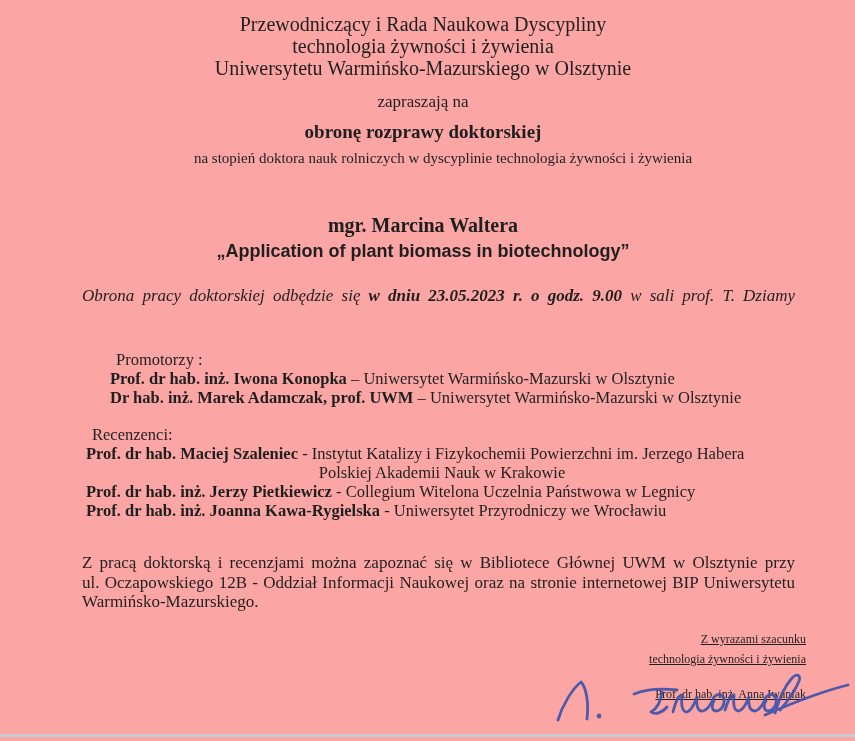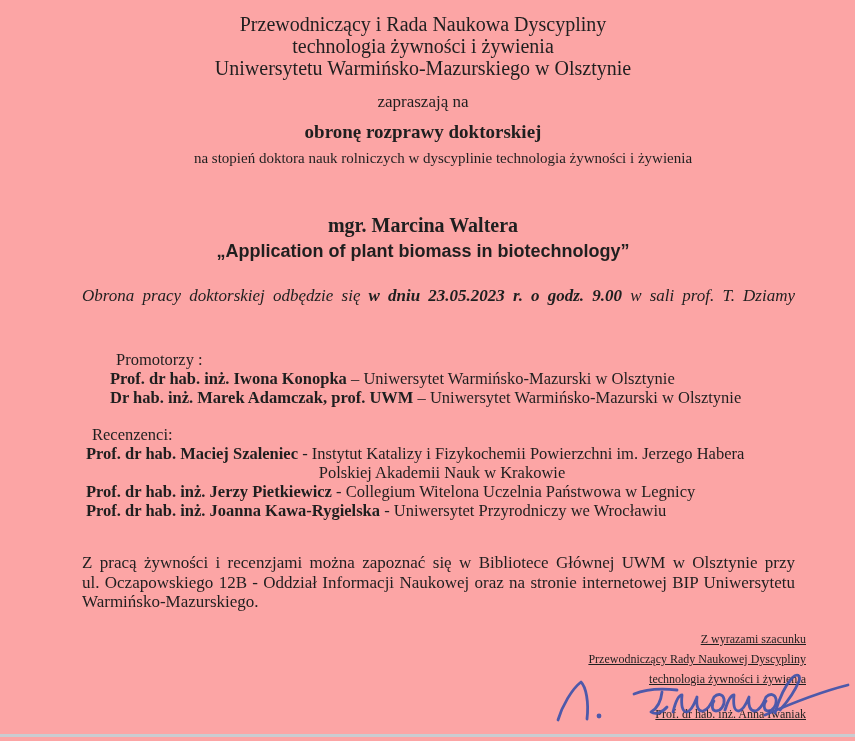--- a/index.html
+++ b/index.html
@@ -128,28 +128,27 @@
 
   <div class="people-block reviewers-block">
     <div class="people-heading">Recenzenci:</div>
     <div><b>Prof. dr hab. Maciej Szaleniec</b> <span>- Instytut Katalizy i Fizykochemii Powierzchni im. Jerzego Habera</span></div>
     <div class="affil-cont">Polskiej Akademii Nauk w Krakowie</div>
     <div><b>Prof. dr hab. inż. Jerzy Pietkiewicz</b> <span>- Collegium Witelona Uczelnia Państwowa w Legnicy</span></div>
     <div><b>Prof. dr hab. inż. Joanna Kawa-Rygielska</b> <span>- Uniwersytet Przyrodniczy we Wrocławiu</span></div>
   </div>
 
   <div class="para library-para">
-    <div class="line-justified">Z pracą żywności i recenzjami można zapoznać się w Bibliotece Głównej UWM w Olsztynie przy</div>
+    <div class="line-justified">Z pracą doktorską i recenzjami można zapoznać się w Bibliotece Głównej UWM w Olsztynie przy</div>
     <div class="line-justified">ul. Oczapowskiego 12B - Oddział Informacji Naukowej oraz na stronie internetowej BIP Uniwersytetu</div>
     <div class="line-left">Warmińsko-Mazurskiego.</div>
   </div>
 
   <div class="closing-block">
     <div>Z wyrazami szacunku</div>
-    <div>Przewodniczący Rady Naukowej Dyscypliny</div>
     <div>technologia żywności i żywienia</div>
     <div class="signatory">Prof. dr hab. inż. Anna Iwaniak</div>
   </div>
 
   <svg class="signature-svg" viewBox="0 0 310 62" xmlns="http://www.w3.org/2000/svg" fill="none" stroke="#4053ab" stroke-width="2.8" stroke-linecap="round" stroke-linejoin="round" opacity="0.92">
     <path d="M13,60 C17,46 27,29 36,22 C41,27 44,42 42,59"></path>
     <circle cx="54" cy="56" r="2.4" fill="#4053ab" stroke="none"></circle>
     <path d="M89,34 C101,29 115,28 132,30"></path>
     <path d="M117,32 C116,41 113,48 106,52 C110,55 117,53 122,47"></path>
     <path d="M128,52 C131,40 134,35 137,35 C136,45 137,52 142,52 C147,51 150,42 152,37 C151,46 153,52 158,51 C163,50 167,42 169,37 C173,33 178,34 179,39 C180,45 176,51 171,51 C167,51 166,45 169,41"></path>

